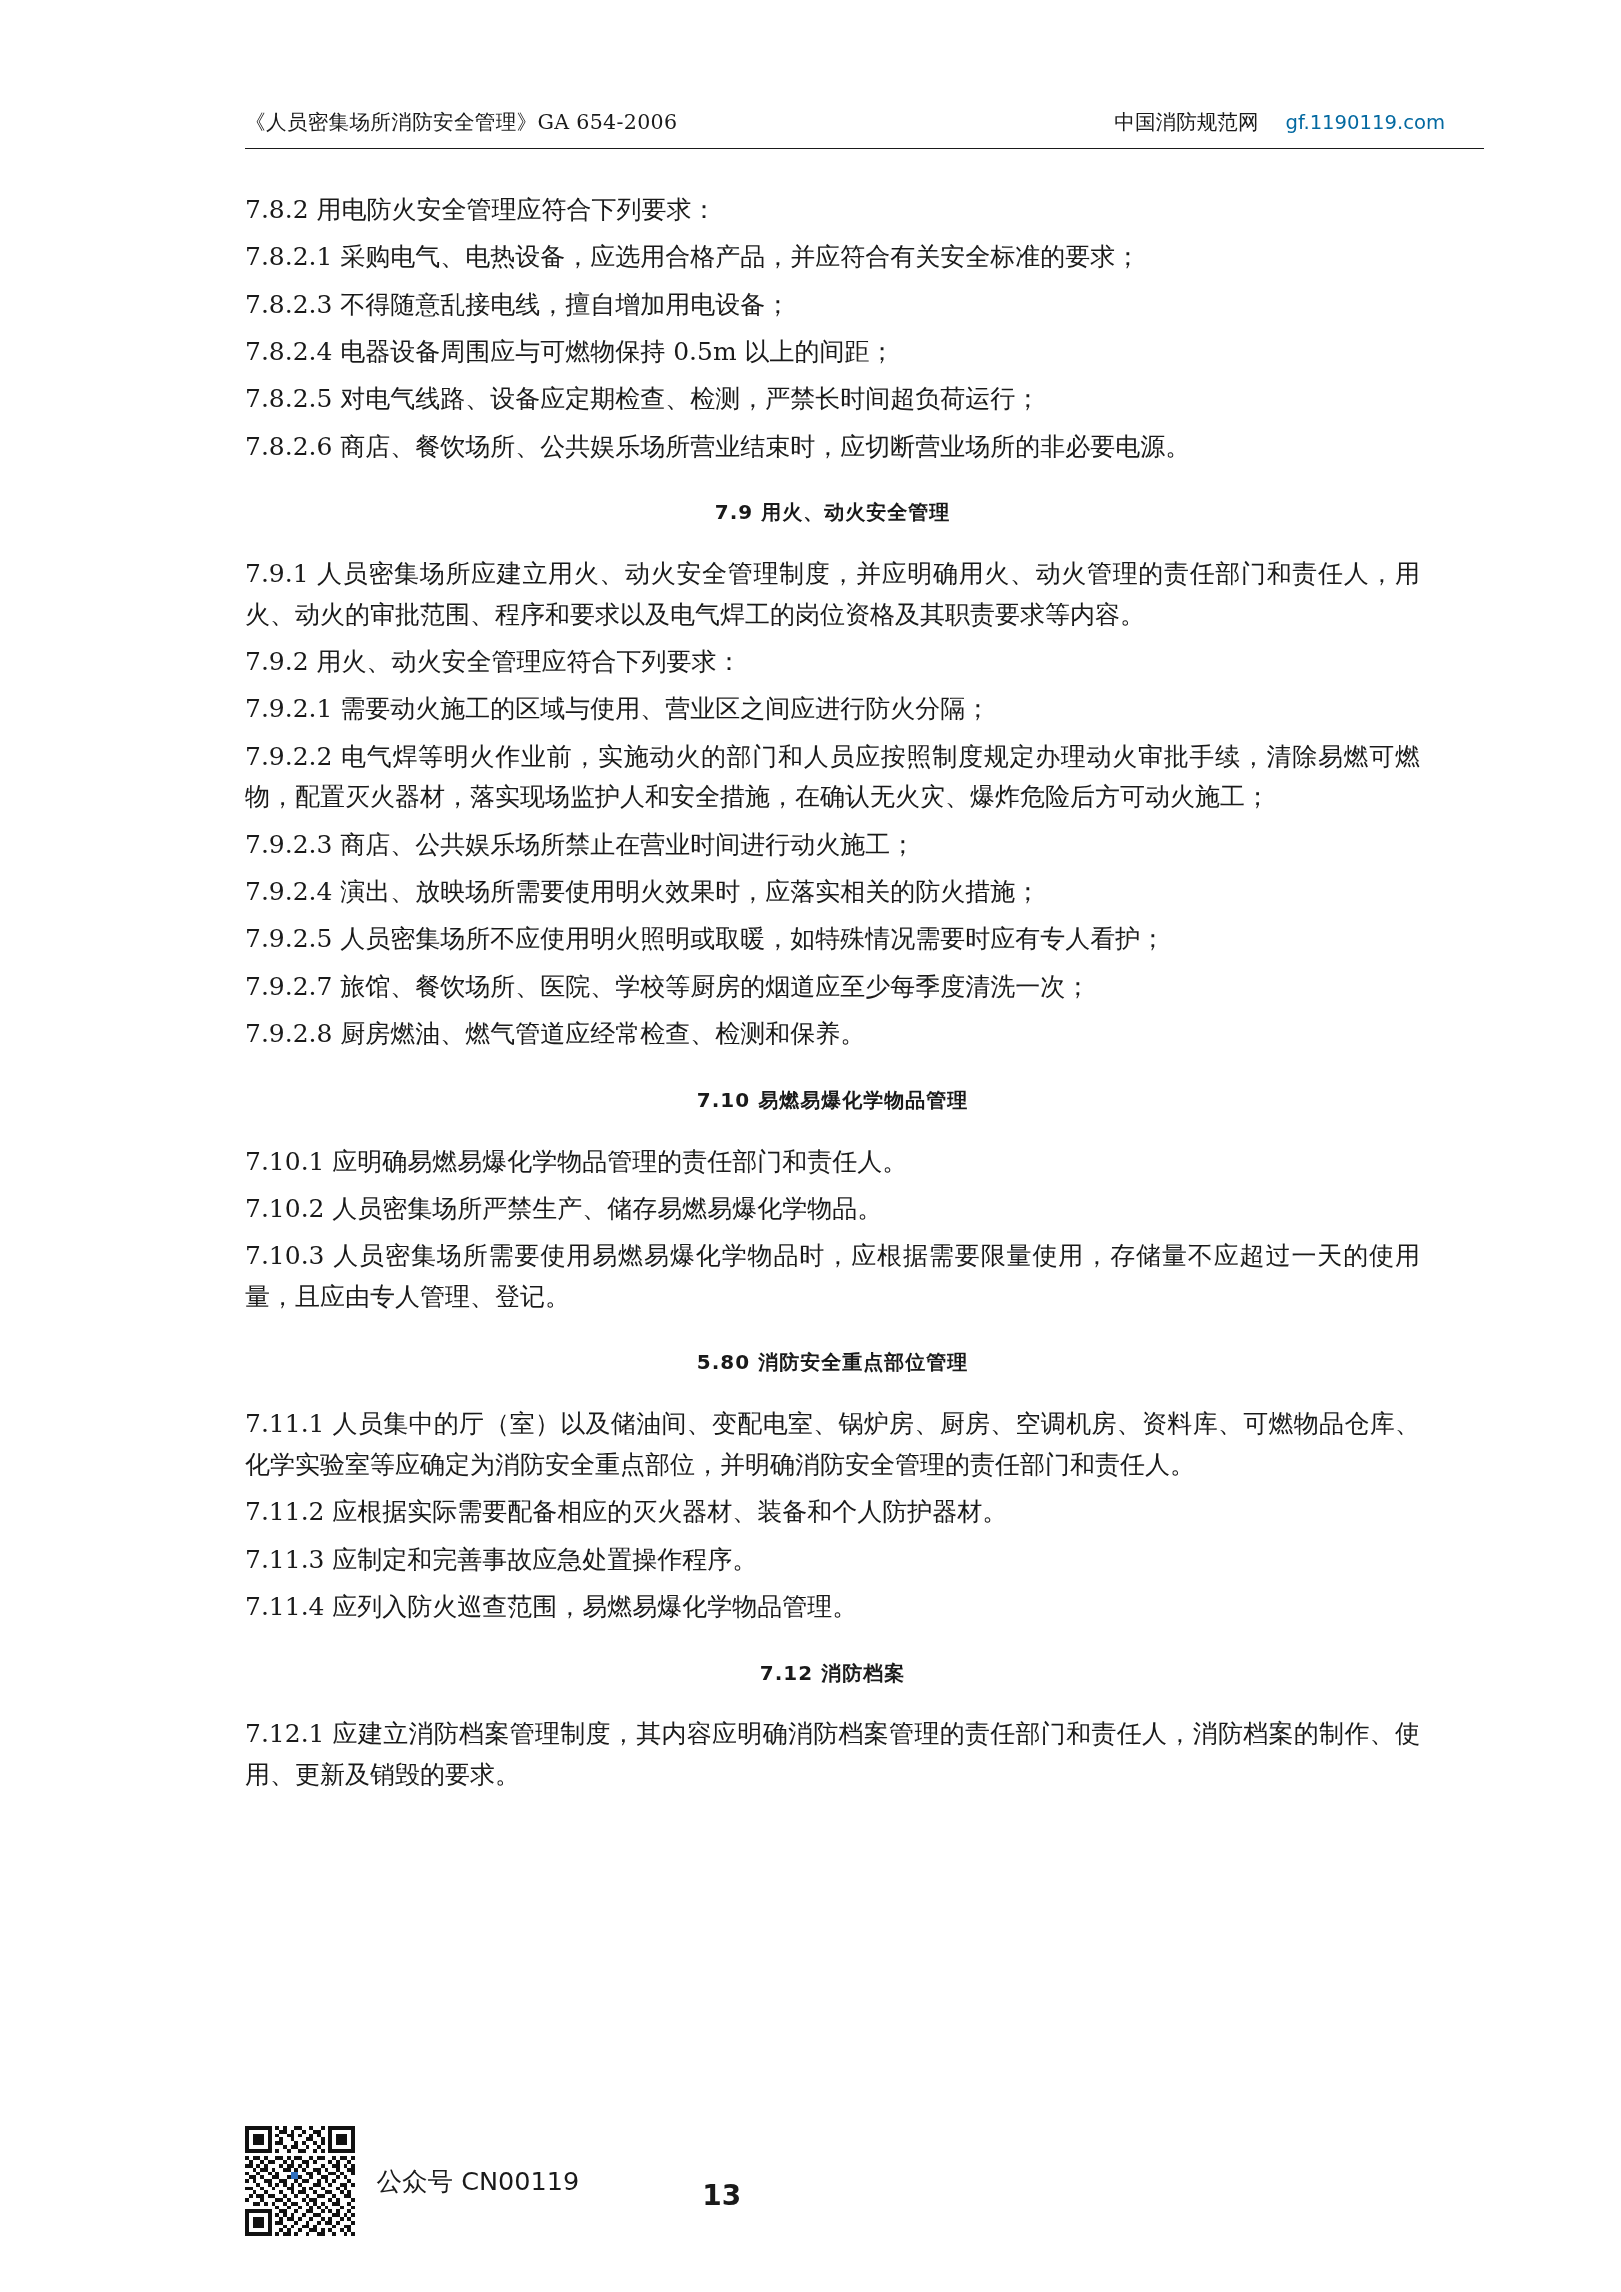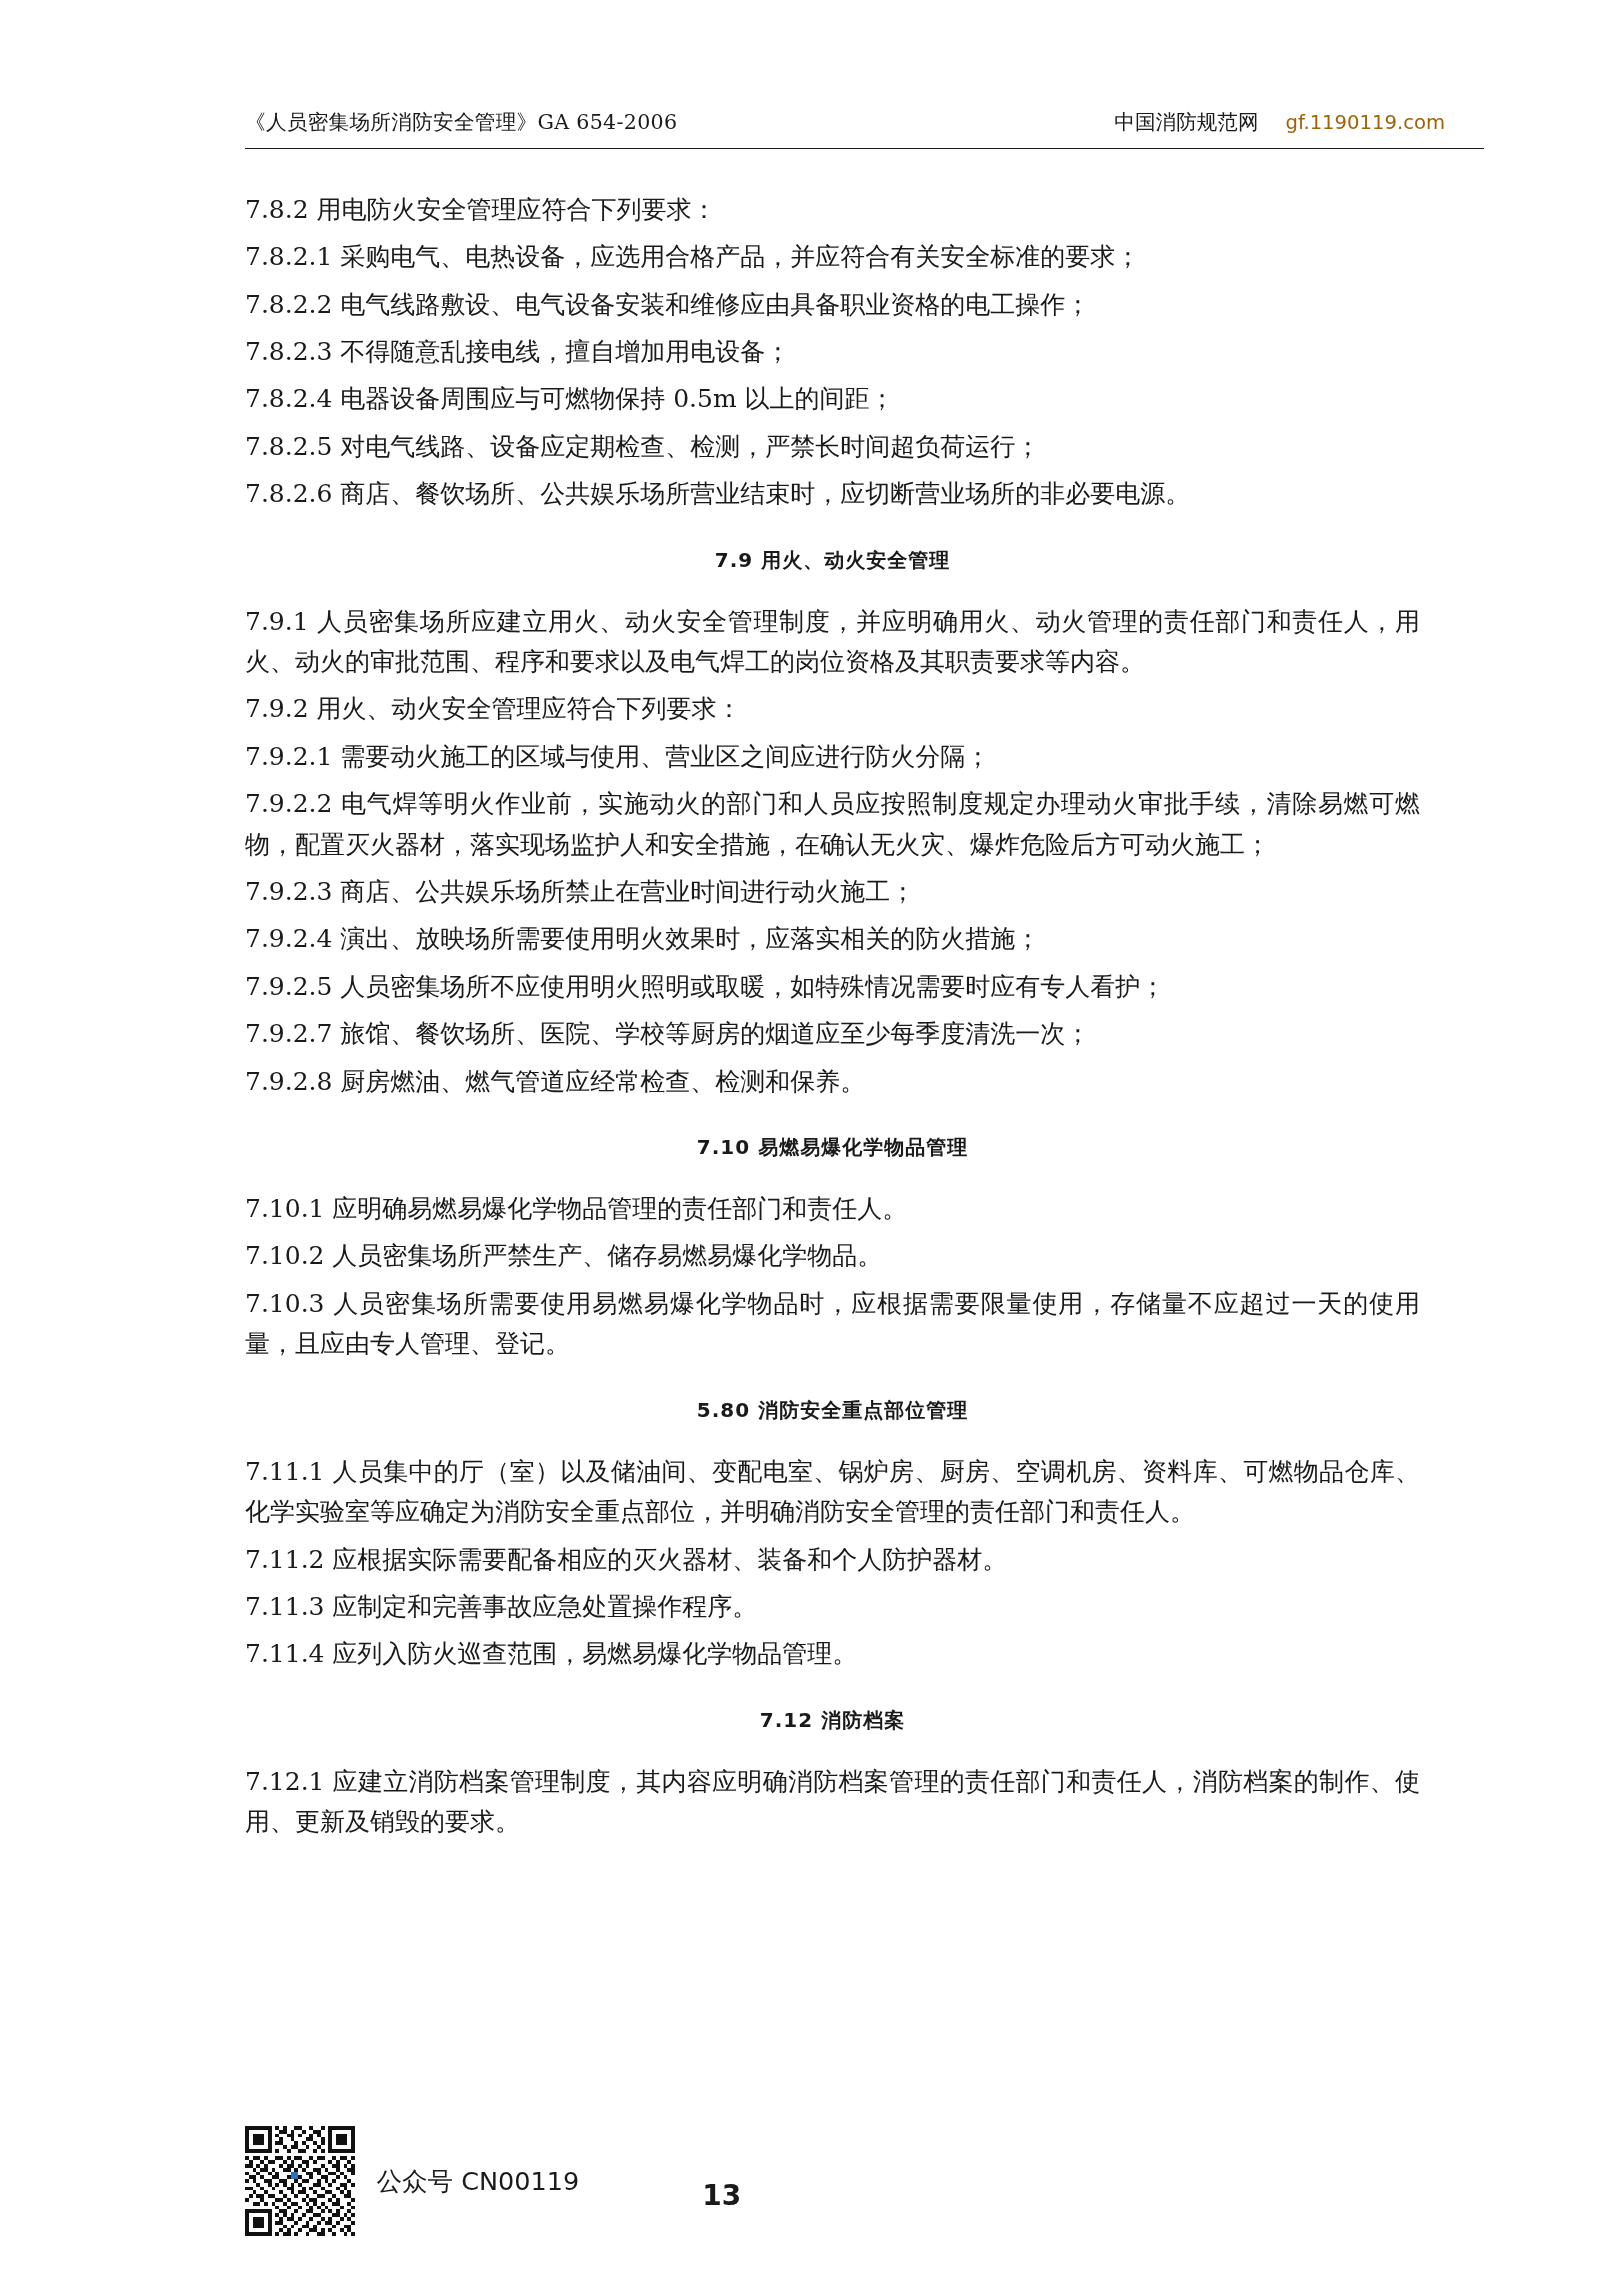--- a/index.html
+++ b/index.html
@@ -39,21 +39,21 @@
     margin-left: auto;
     white-space: nowrap;
     display: flex;
     align-items: baseline;
     gap: 27px;
   }
   .header-right .site {
     color: #1a1a1a;
   }
   .header-right .url {
-    color: #a16207;
+    color: #0369a1;
     font-family: "DejaVu Sans", "Liberation Sans", sans-serif;
     font-size: 19.6px;
   }
   .header-rule {
     margin: 11.8px 137px 0 245px;
     border-bottom: 1.5px solid #1a1a1a;
   }
 
   
   .content {
@@ -124,21 +124,20 @@
       <span class="site">中国消防规范网</span>
       <span class="url">gf.1190119.com</span>
     </div>
   </div>
   <div class="header-rule"></div>
 
   <div class="content">
 
     <p class="clause"><span class="num">7.8.2</span><span>用电防火安全管理应符合下列要求：</span></p>
     <p class="clause"><span class="num">7.8.2.1</span><span>采购电气、电热设备，应选用合格产品，并应符合有关安全标准的要求；</span></p>
-    <p class="clause"><span class="num">7.8.2.2</span><span>电气线路敷设、电气设备安装和维修应由具备职业资格的电工操作；</span></p>
     <p class="clause"><span class="num">7.8.2.3</span><span>不得随意乱接电线，擅自增加用电设备；</span></p>
     <p class="clause"><span class="num">7.8.2.4</span><span>电器设备周围应与可燃物保持 0.5m 以上的间距；</span></p>
     <p class="clause"><span class="num">7.8.2.5</span><span>对电气线路、设备应定期检查、检测，严禁长时间超负荷运行；</span></p>
     <p class="clause"><span class="num">7.8.2.6</span><span>商店、餐饮场所、公共娱乐场所营业结束时，应切断营业场所的非必要电源。</span></p>
 
     <h2 class="section">7.9  用火、动火安全管理</h2>
 
     <p class="clause"><span class="num">7.9.1</span><span>人员密集场所应建立用火、动火安全管理制度，并应明确用火、动火管理的责任部门和责任人，用火、动火的审批范围、程序和要求以及电气焊工的岗位资格及其职责要求等内容。</span></p>
     <p class="clause"><span class="num">7.9.2</span><span>用火、动火安全管理应符合下列要求：</span></p>
     <p class="clause"><span class="num">7.9.2.1</span><span>需要动火施工的区域与使用、营业区之间应进行防火分隔；</span></p>

